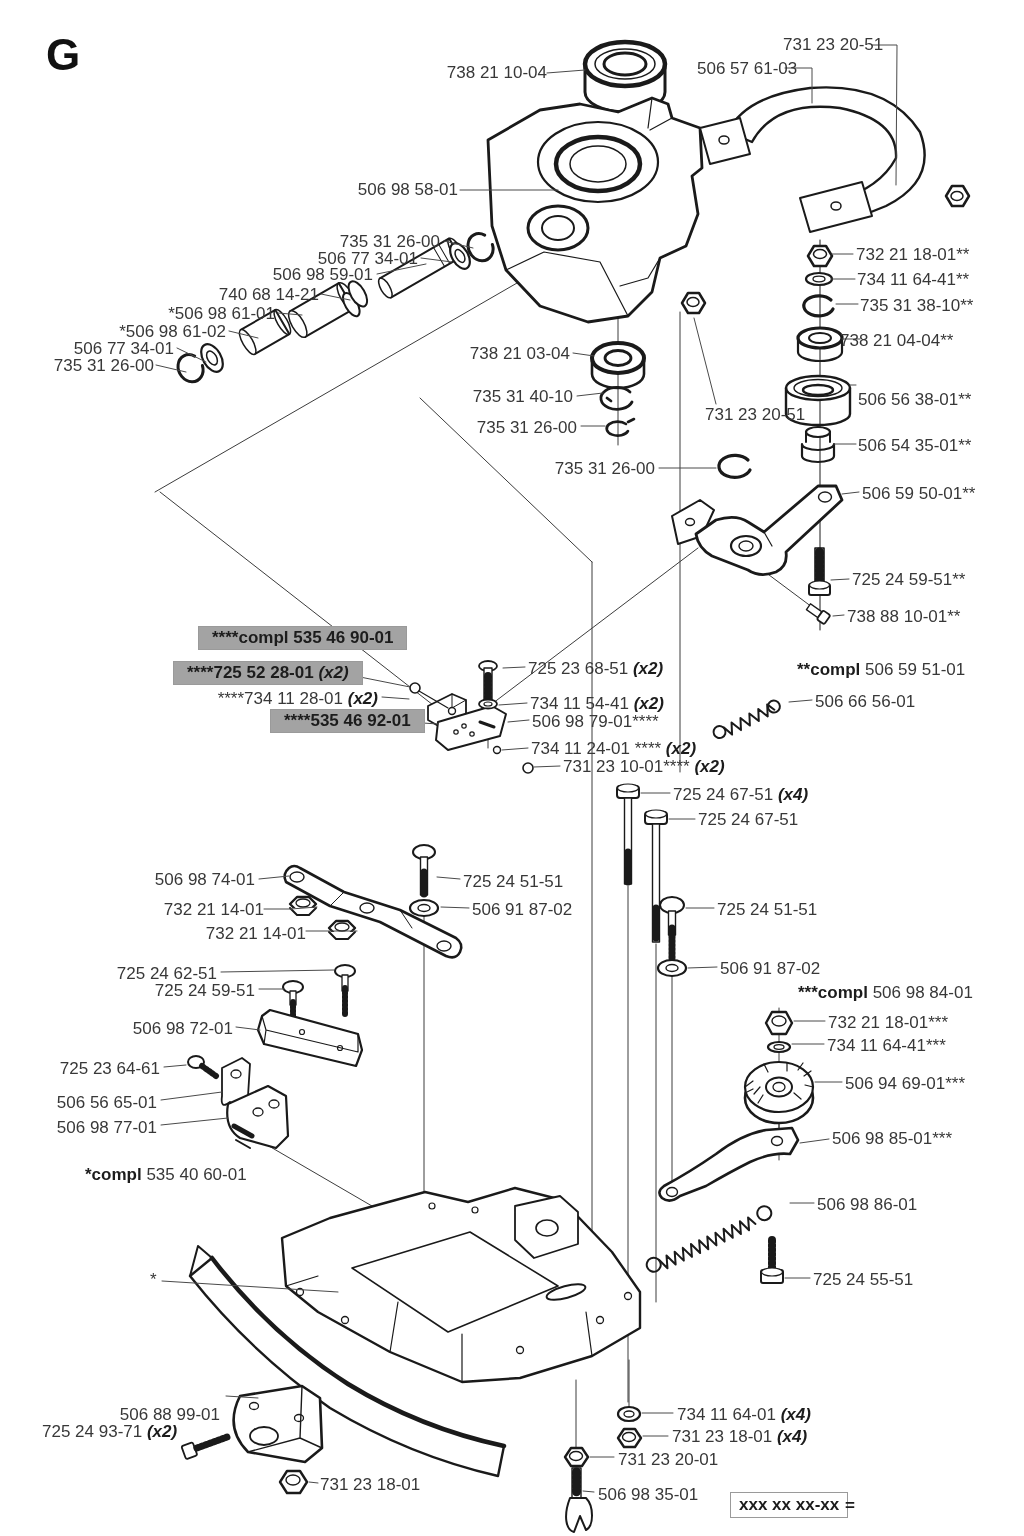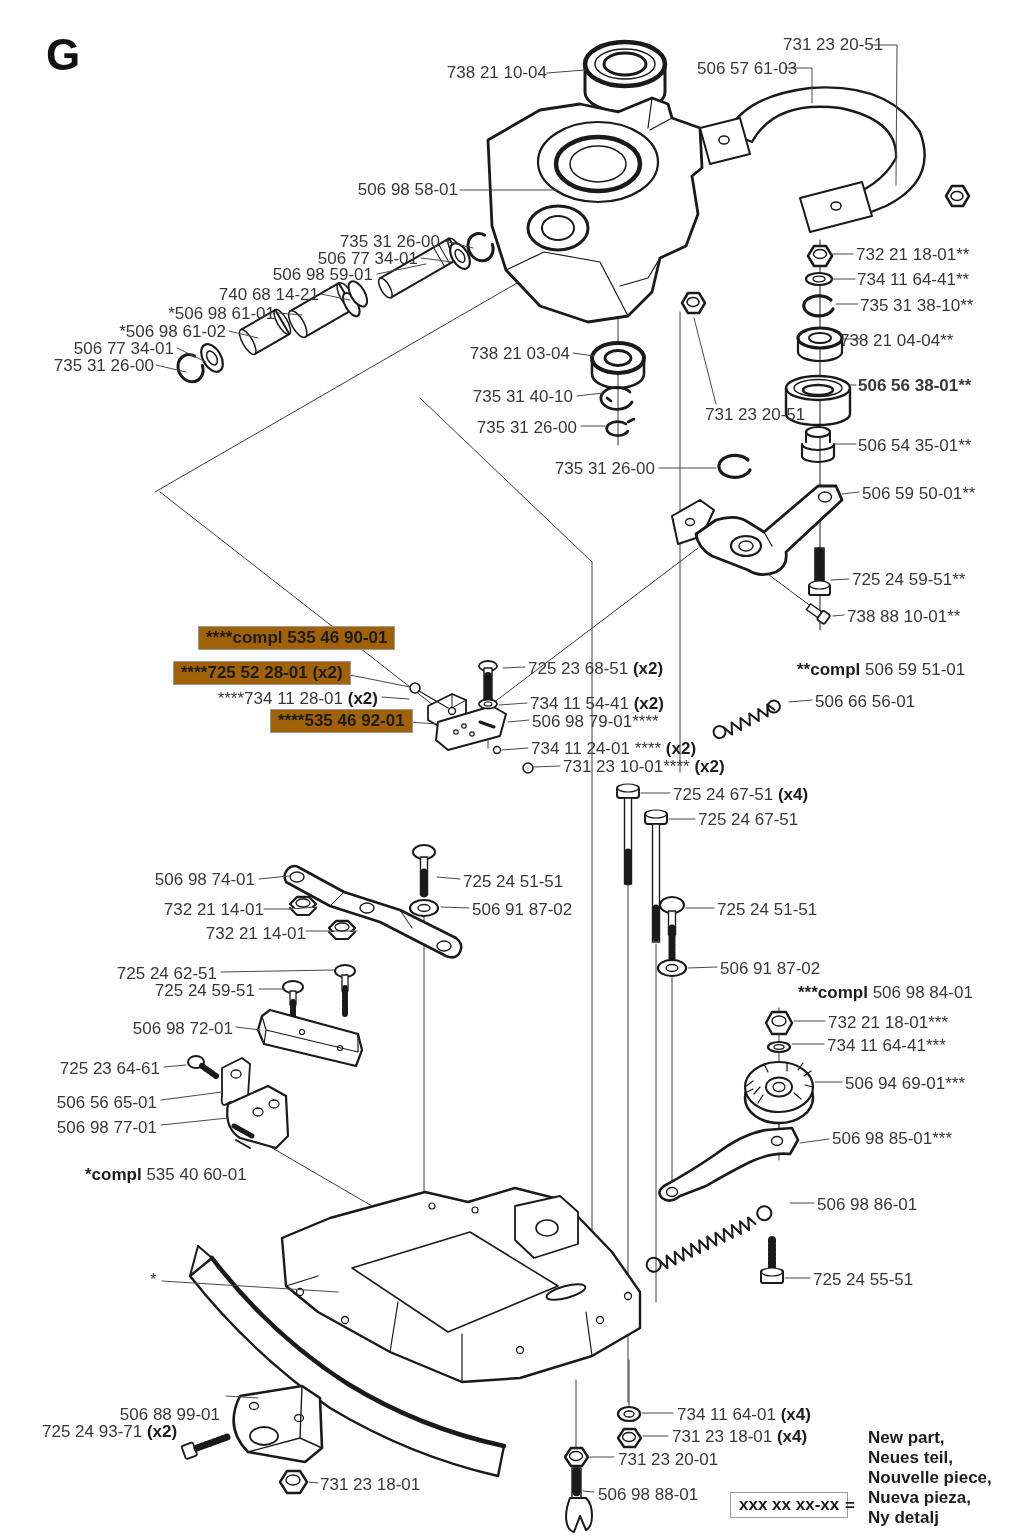--- a/index.html
+++ b/index.html
@@ -2,22 +2,22 @@
 <html><head>
 <meta charset="utf-8">
 <style>
   html,body{margin:0;padding:0;background:#fff;}
   #page{position:relative;width:1024px;height:1536px;background:#fff;overflow:hidden;
         font-family:"Liberation Sans","DejaVu Sans",sans-serif;color:#2e2e2e;}
   #diagram-svg{position:absolute;left:0;top:0;}
   #section-letter{position:absolute;left:46px;top:30px;font-size:44px;font-weight:bold;color:#111;}
   .lbl{position:absolute;white-space:nowrap;font-size:17px;line-height:1.05;color:#383838;}
   .lbl.r{text-align:right;}
-  .lbl.boxed{border:1.3px solid #9a9a9a;background:#a16207;padding:2px 7px;font-weight:bold;color:#1c1c1c;}
-  .lbl b{font-weight:bold;color:#1c1c1c;}
+  .lbl.boxed{border:1.3px solid #9a9a9a;background:#a3a3a3;padding:2px 13px;font-weight:bold;color:#1c1c1c;}
+  .lbl b{font-weight:bold;color:#1c1c1c;font-style:italic;}
   .lbl .pre{font-weight:bold;color:#1c1c1c;}
   #legend{position:absolute;left:0;top:0;width:1024px;height:1536px;pointer-events:none;}
   #legend-code{position:absolute;left:730px;top:1492px;border:1.3px solid #9a9a9a;padding:2px 8px;
         font-weight:bold;font-size:17px;color:#1c1c1c;background:#fff;}
   #legend-eq{position:absolute;left:845px;top:1496px;font-size:17px;font-weight:bold;color:#1c1c1c;}
   #legend-lines{position:absolute;left:868px;top:1428px;font-size:17px;font-weight:bold;color:#1c1c1c;line-height:1.18;}
 </style>
 </head>
 <body>
 
@@ -436,21 +436,21 @@
       <div class="lbl r" style="right: 651px; top: 266px;"><span>506 98 59-01</span></div>
       <div class="lbl r" style="right: 705px; top: 286px;"><span>740 68 14-21</span></div>
       <div class="lbl r" style="right: 749px; top: 305px;"><span>*506 98 61-01</span></div>
       <div class="lbl r" style="right: 798px; top: 323px;"><span>*506 98 61-02</span></div>
       <div class="lbl r" style="right: 850px; top: 340px;"><span>506 77 34-01</span></div>
       <div class="lbl r" style="right: 870px; top: 357px;"><span>735 31 26-00</span></div>
       <div class="lbl" style="left: 856px; top: 246px;"><span>732 21 18-01**</span></div>
       <div class="lbl" style="left: 857px; top: 271px;"><span>734 11 64-41**</span></div>
       <div class="lbl" style="left: 860px; top: 297px;"><span>735 31 38-10**</span></div>
       <div class="lbl" style="left: 840px; top: 332px;"><span>738 21 04-04**</span></div>
-      <div class="lbl" style="left: 858px; top: 377px; font-weight: bold;"><span>506 56 38-01**</span></div>
+      <div class="lbl" style="left: 858px; top: 391px;"><span>506 56 38-01**</span></div>
       <div class="lbl" style="left: 705px; top: 406px;"><span>731 23 20-51</span></div>
       <div class="lbl" style="left: 858px; top: 437px;"><span>506 54 35-01**</span></div>
       <div class="lbl r" style="right: 454px; top: 345px;"><span>738 21 03-04</span></div>
       <div class="lbl r" style="right: 451px; top: 388px;"><span>735 31 40-10</span></div>
       <div class="lbl r" style="right: 447px; top: 419px;"><span>735 31 26-00</span></div>
       <div class="lbl r" style="right: 369px; top: 460px;"><span>735 31 26-00</span></div>
       <div class="lbl" style="left: 862px; top: 485px;"><span>506 59 50-01**</span></div>
       <div class="lbl" style="left: 852px; top: 571px;"><span>725 24 59-51**</span></div>
       <div class="lbl" style="left: 847px; top: 608px;"><span>738 88 10-01**</span></div>
       <div class="lbl boxed" style="left: 198px; top: 626px; font-weight: bold;"><span class="pre">****compl </span><span>535 46 90-01</span></div>
@@ -487,28 +487,21 @@
       <div class="lbl" style="left: 817px; top: 1196px;"><span>506 98 86-01</span></div>
       <div class="lbl" style="left: 85px; top: 1166px;"><span class="pre">*compl </span><span>535 40 60-01</span></div>
       <div class="lbl" style="left: 150px; top: 1271px;"><span>*</span></div>
       <div class="lbl" style="left: 813px; top: 1271px;"><span>725 24 55-51</span></div>
       <div class="lbl r" style="right: 804px; top: 1406px;"><span>506 88 99-01</span></div>
       <div class="lbl" style="left: 42px; top: 1423px;"><span>725 24 93-71</span><b> (x2)</b></div>
       <div class="lbl" style="left: 320px; top: 1476px;"><span>731 23 18-01</span></div>
       <div class="lbl" style="left: 677px; top: 1406px;"><span>734 11 64-01</span><b> (x4)</b></div>
       <div class="lbl" style="left: 672px; top: 1428px;"><span>731 23 18-01</span><b> (x4)</b></div>
       <div class="lbl" style="left: 618px; top: 1451px;"><span>731 23 20-01</span></div>
-      <div class="lbl" style="left: 598px; top: 1486px;"><span>506 98 88-01</span></div>
+      <div class="lbl" style="left: 598px; top: 1486px;"><span>506 98 35-01</span></div>
     </div>
 
   <div id="legend">
     <div id="legend-code" style="pointer-events:auto">xxx xx xx-xx</div>
     <div id="legend-eq">=</div>
-    <div id="legend-lines">
-        <div>New part,</div>
-        <div>Neues teil,</div>
-        <div>Nouvelle piece,</div>
-        <div>Nueva pieza,</div>
-        <div>Ny detalj</div>
-      </div>
   </div>
 
 </div>
 
 </body></html>

